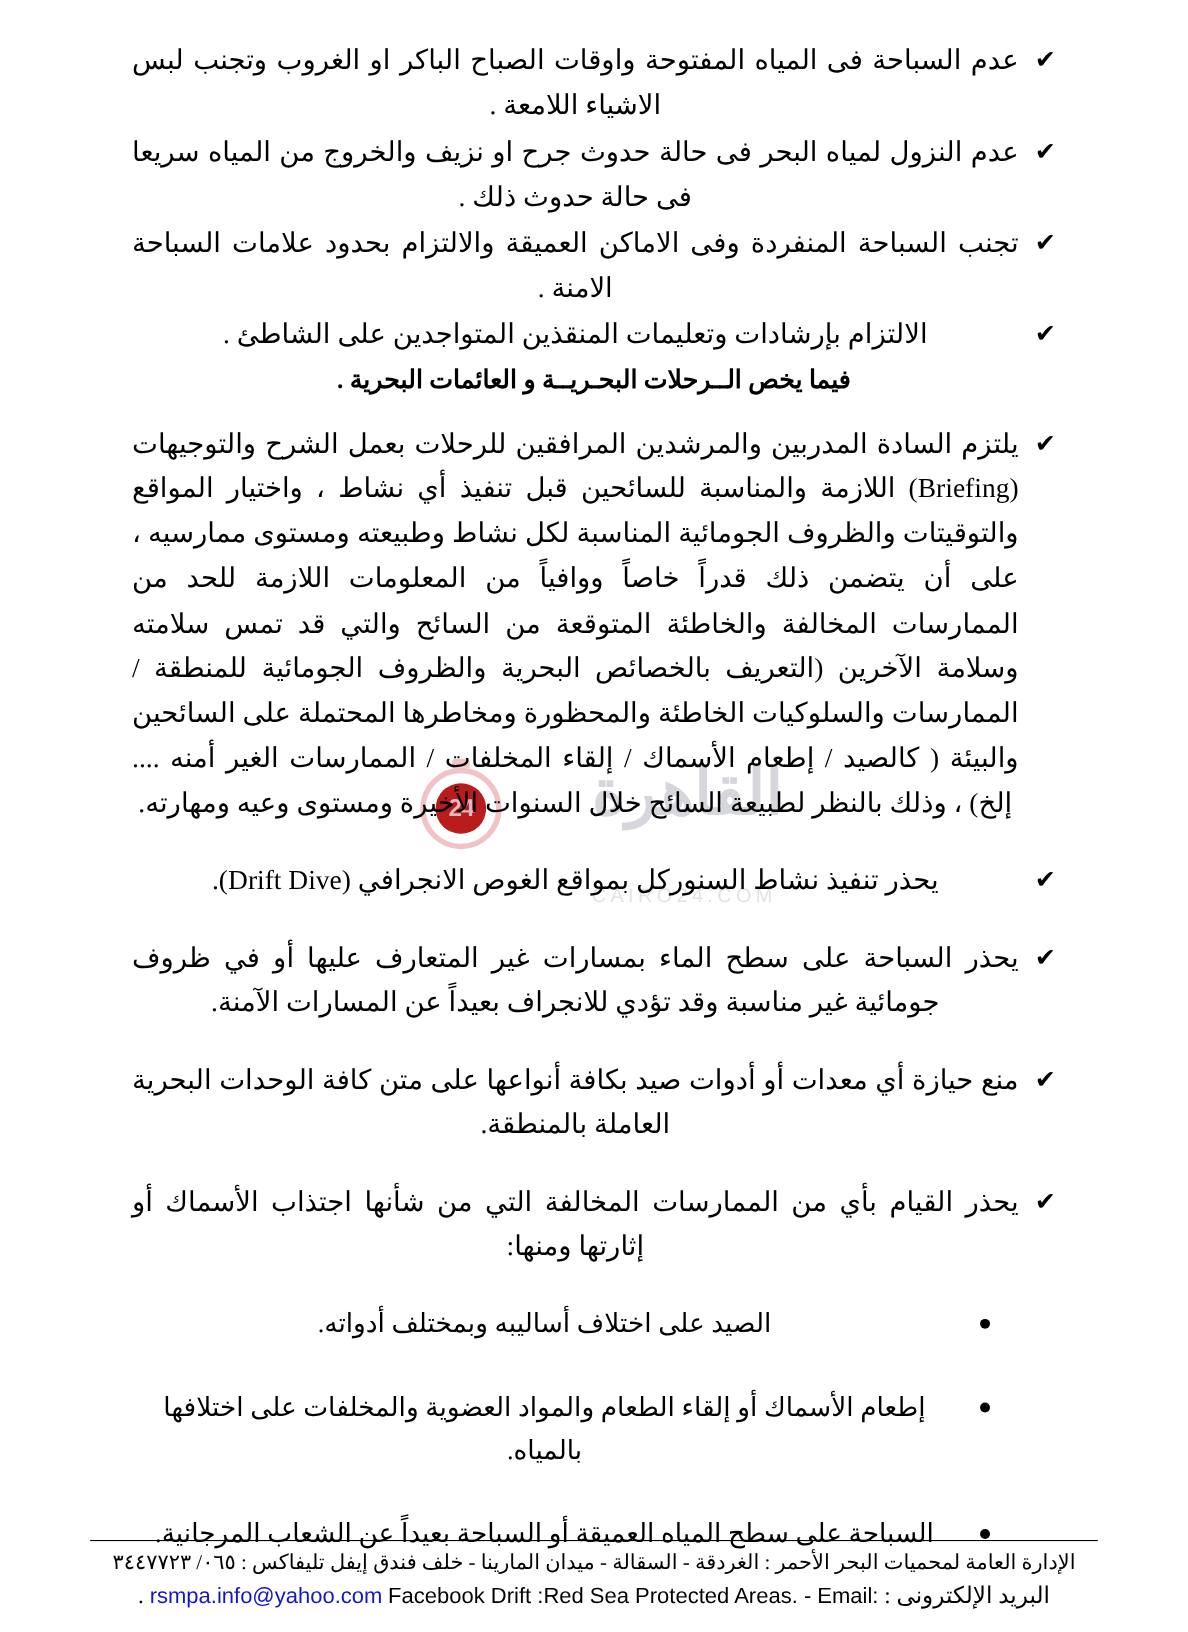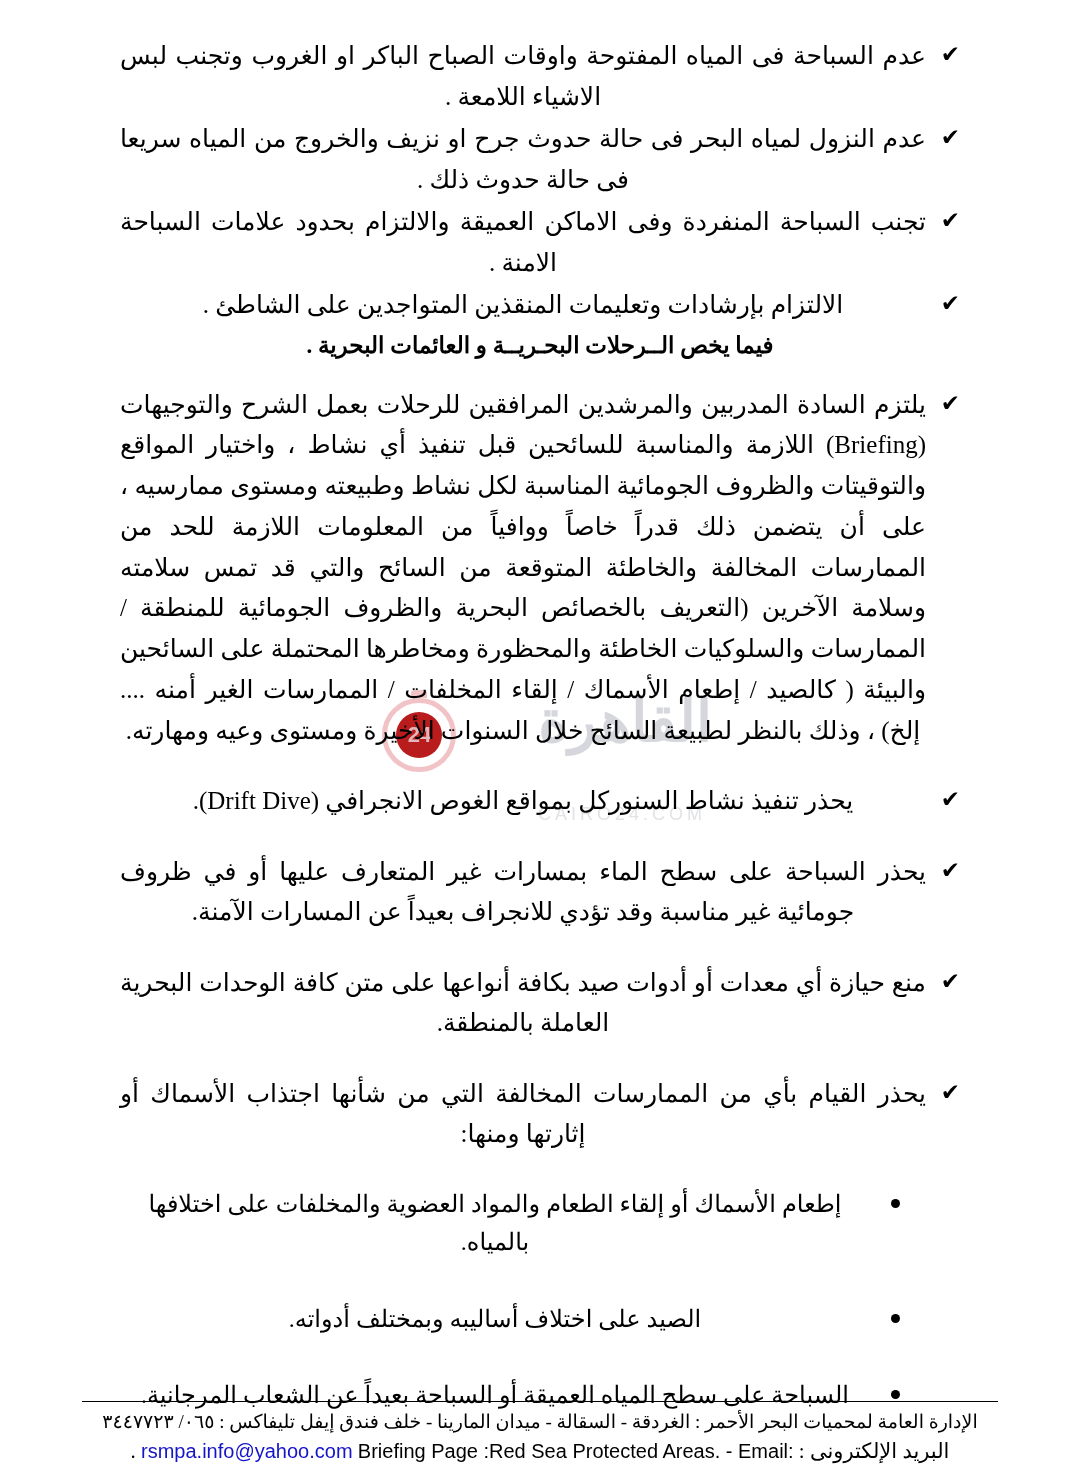--- a/index.html
+++ b/index.html
@@ -267,38 +267,38 @@
       </li>
       <li class="item">
         <span class="marker">✔</span>
         <span class="txt">يحذر القيام بأي من الممارسات المخالفة التي من شأنها اجتذاب الأسماك أو إثارتها ومنها:</span>
       </li>
     </ul>
 
     <ul class="sublist">
       <li class="subitem">
         <span class="dot"></span>
-        <span class="txt">إطعام الأسماك أو إلقاء الطعام والمواد العضوية والمخلفات على اختلافها بالمياه.</span>
+        <span class="txt">الصيد على اختلاف أساليبه وبمختلف أدواته.</span>
       </li>
       <li class="subitem">
         <span class="dot"></span>
-        <span class="txt">الصيد على اختلاف أساليبه وبمختلف أدواته.</span>
+        <span class="txt">إطعام الأسماك أو إلقاء الطعام والمواد العضوية والمخلفات على اختلافها بالمياه.</span>
       </li>
       <li class="subitem">
         <span class="dot"></span>
         <span class="txt">السباحة على سطح المياه العميقة أو السباحة بعيداً عن الشعاب المرجانية.</span>
       </li>
     </ul>
 
   </div>
 
   <div class="footer">
     <hr>
     <div class="footer-line1">الإدارة العامة لمحميات البحر الأحمر : الغردقة - السقالة  - ميدان المارينا - خلف فندق إيفل  تليفاكس : ٠٦٥/ ٣٤٤٧٧٢٣</div>
     <div class="footer-line2">
       <span class="footer-label">البريد الإلكترونى :</span>
-      <span class="ltr">Briefing Page :Red Sea Protected Areas.  -  Email:</span>
+      <span class="ltr">Facebook Drift :Red Sea Protected Areas.  -  Email:</span>
       <span class="ltr email">rsmpa.info@yahoo.com</span>
       <span>.</span>
     </div>
   </div>
 
 </div>
 
 </body></html>

